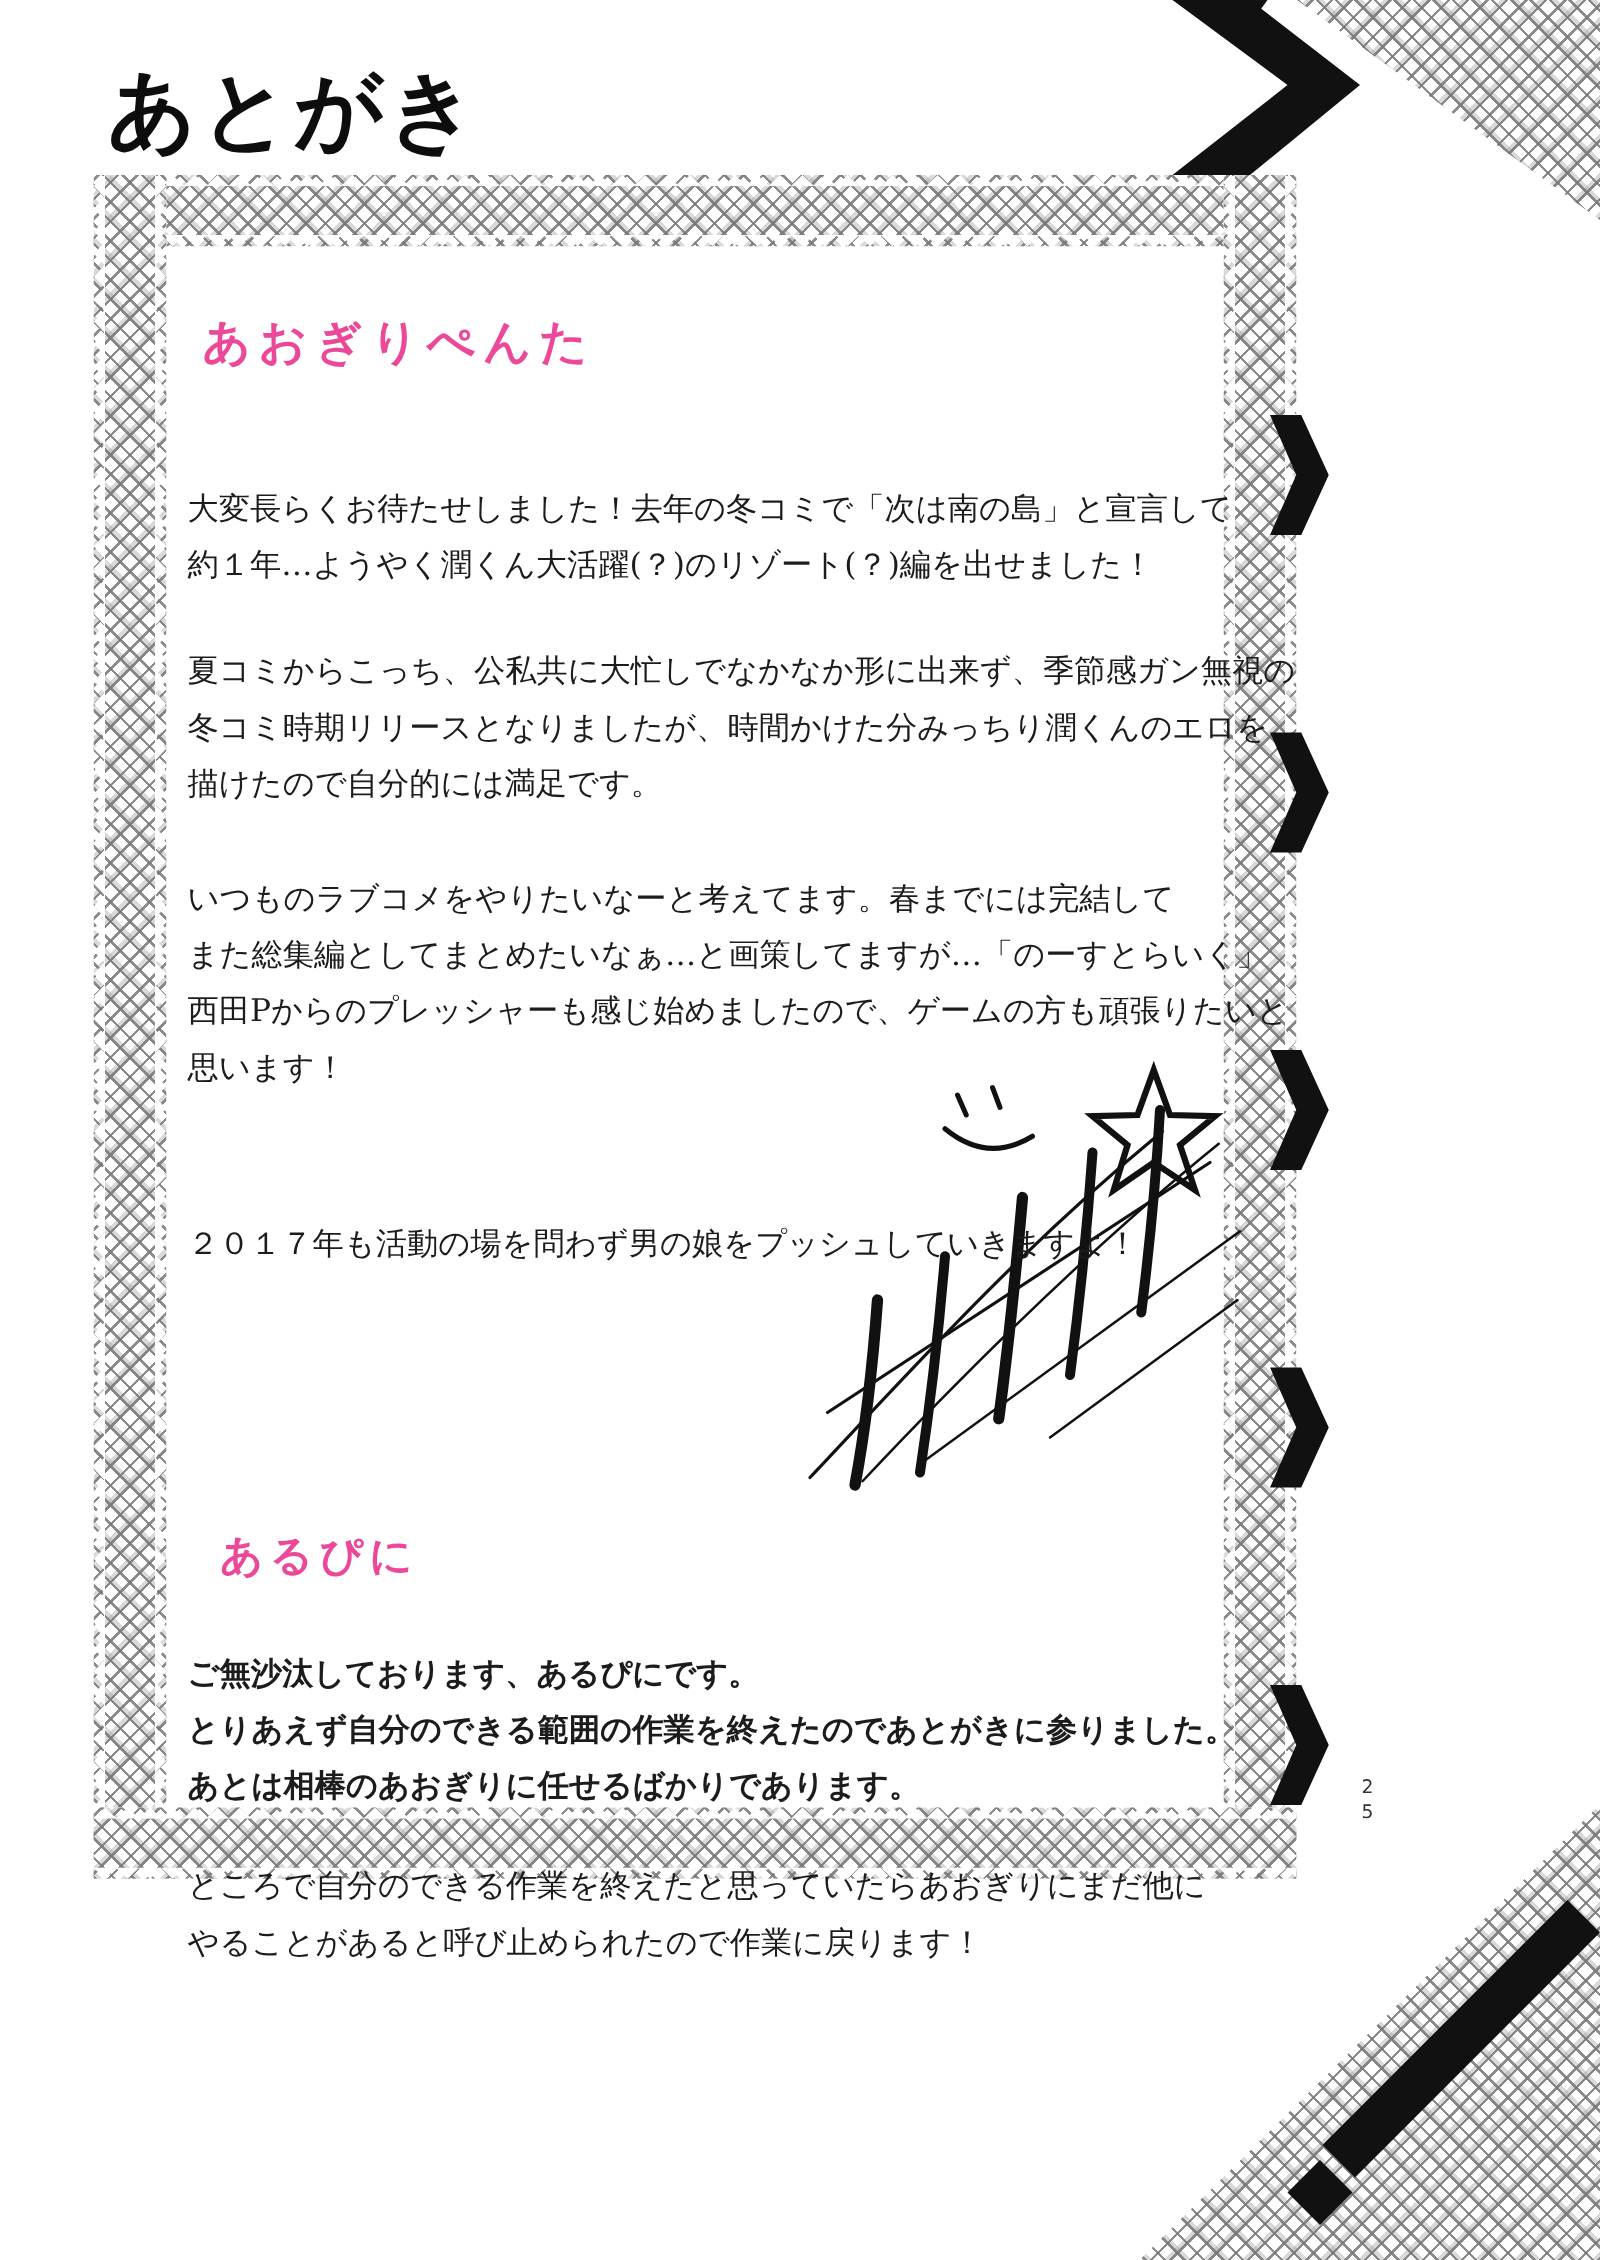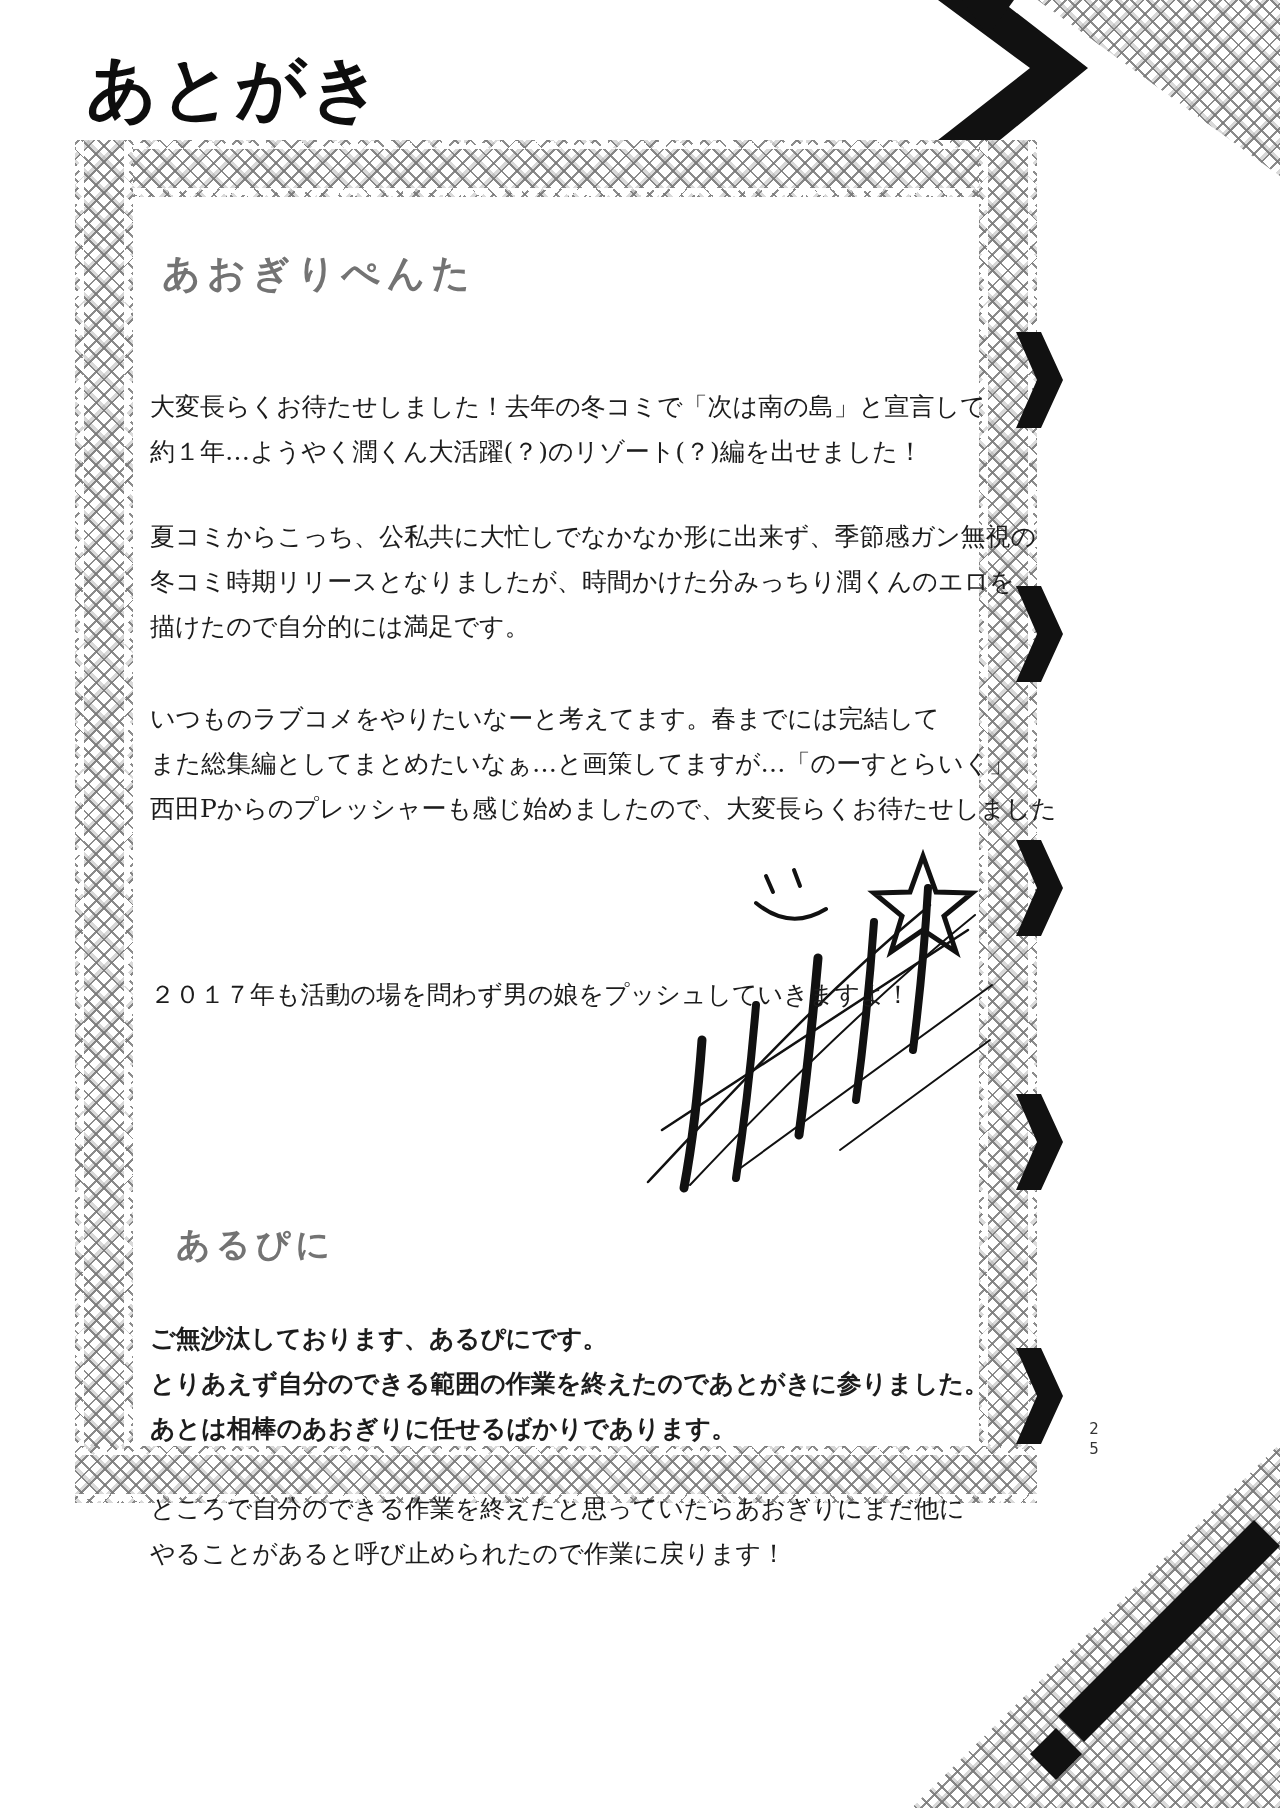--- a/index.html
+++ b/index.html
@@ -53,21 +53,21 @@
   .corner-br{left:884px;top:1412px;width:396px;height:396px;
     clip-path:polygon(100% 8%, 100% 100%, 7% 100%);}
 
   
   .deco{position:absolute;left:0;top:0;width:1280px;height:1808px;pointer-events:none;}
 
   
   .author{
     position:absolute;
     font-family:"DejaVu Sans","Liberation Sans",sans-serif;
-    font-weight:800;color:#737373;
+    font-weight:800;color:#ec4899;
   }
   .author-1{left:162px;top:248px;font-size:38px;letter-spacing:6px;}
   .author-2{left:176px;top:1222px;font-size:34px;letter-spacing:5px;}
 
   .para{position:absolute;left:150px;}
   .line{height:45px;line-height:45px;font-size:25px;white-space:nowrap;letter-spacing:0;}
   .p1{top:384px;}
   .p2{top:514px;}
   .p3{top:696px;}
   .p4{top:972px;}
@@ -146,21 +146,22 @@
     <div class="line">約１年…ようやく潤くん大活躍(？)のリゾート(？)編を出せました！</div>
   </div>
   <div class="para p2">
     <div class="line">夏コミからこっち、公私共に大忙しでなかなか形に出来ず、季節感ガン無視の</div>
     <div class="line">冬コミ時期リリースとなりましたが、時間かけた分みっちり潤くんのエロを</div>
     <div class="line">描けたので自分的には満足です。</div>
   </div>
   <div class="para p3">
     <div class="line">いつものラブコメをやりたいなーと考えてます。春までには完結して</div>
     <div class="line">また総集編としてまとめたいなぁ…と画策してますが…「のーすとらいく」</div>
-    <div class="line">西田Pからのプレッシャーも感じ始めましたので、大変長らくお待たせしました</div>
+    <div class="line">西田Pからのプレッシャーも感じ始めましたので、ゲームの方も頑張りたいと</div>
+    <div class="line">思います！</div>
   </div>
   <div class="para p4">
     <div class="line">２０１７年も活動の場を問わず男の娘をプッシュしていきますよ！</div>
   </div>
 
   <div class="author author-2">あるぴに</div>
 
   <div class="para p5">
     <div class="line">ご無沙汰しております、あるぴにです。</div>
     <div class="line">とりあえず自分のできる範囲の作業を終えたのであとがきに参りました。</div>

